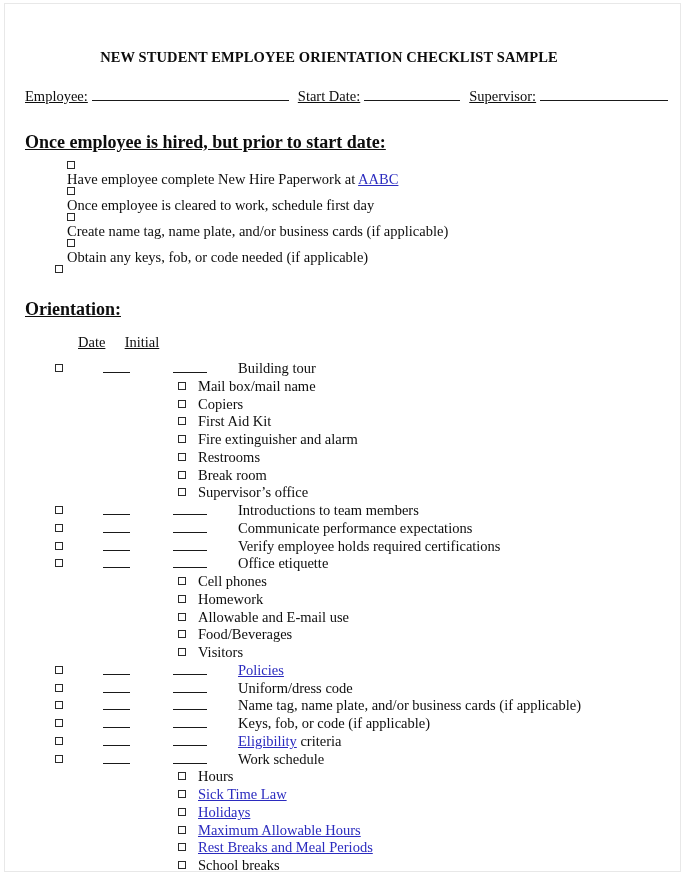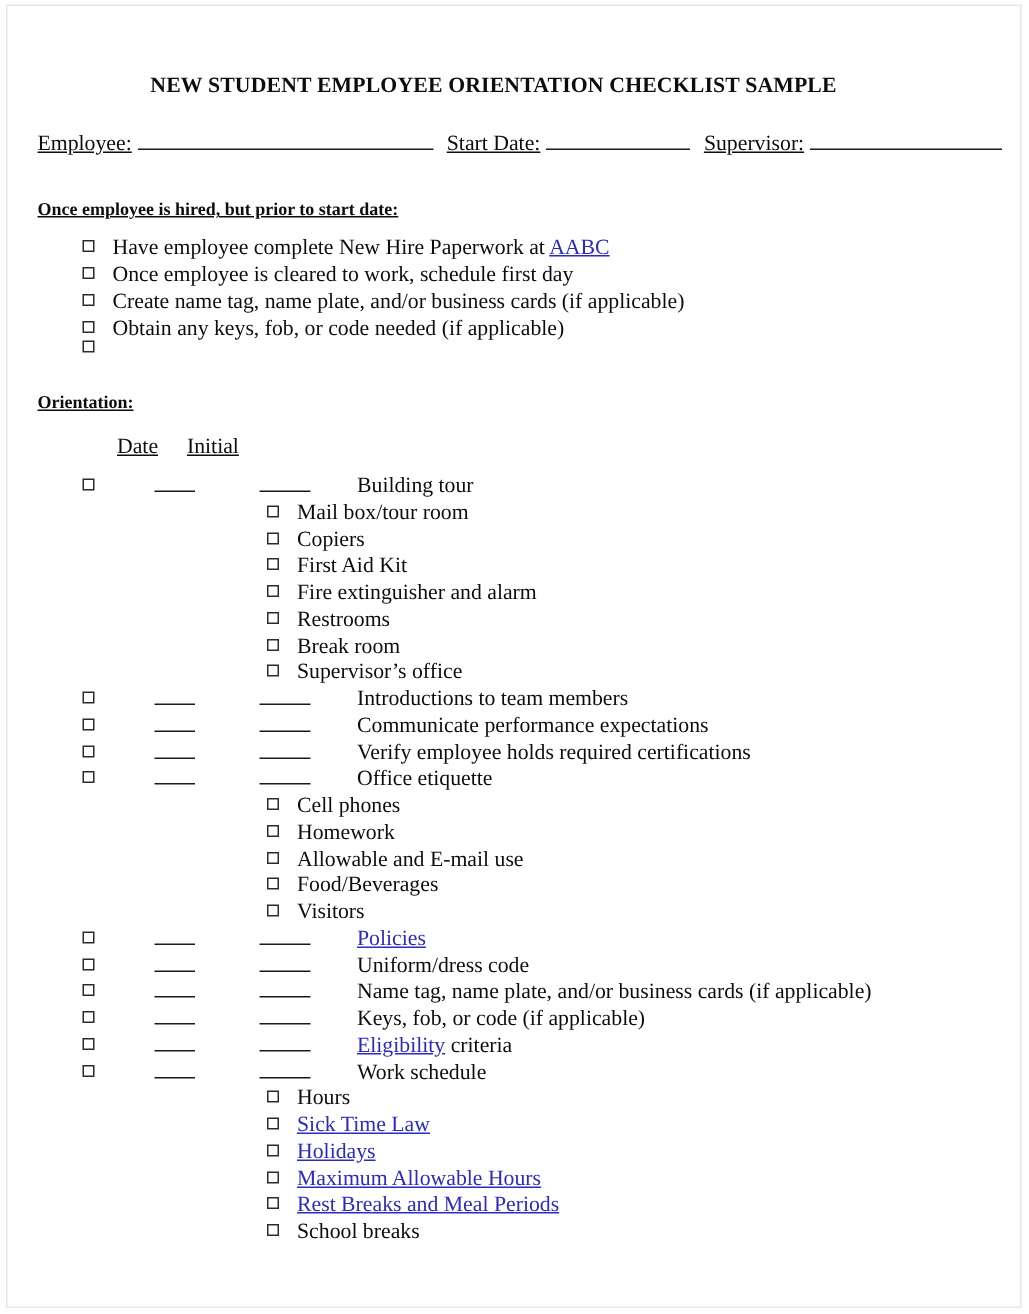--- a/index.html
+++ b/index.html
@@ -68,34 +68,35 @@
     flex: 0 0 auto;
   }
   .rule-employee { width: 197px; margin-left: 4px; }
   .rule-start    { width: 96px;  margin-left: 4px; }
   .rule-super    { width: 128px; margin-left: 4px; }
   .gap-sm { display: inline-block; width: 9px; flex: 0 0 auto; }
 
   
   .section-heading {
     font-weight: bold;
-    font-size: 12px;
+    font-size: 18px;
     text-decoration: underline;
     margin-top: 27px;
   }
   .section-heading.orientation { margin-top: 25px; }
 
   
   .simple-list { margin-top: 9px; }
   .simple-row {
     display: flex;
     align-items: baseline;
     font-size: 14.5px;
     line-height: 18px;
     padding-left: 30px;
+    flex-direction: column;
   }
   .simple-row + .simple-row { margin-top: 0px; }
 
   .cbox {
     display: inline-block;
     width: 8px;
     height: 8px;
     border: 1px solid #2b2b2b;
     box-sizing: border-box;
     flex: 0 0 auto;
@@ -215,21 +216,21 @@
 
       <div class="ori-list" id="ori-list">
           <div class="ori-row">
             <span class="cbox"></span>
             <span class="blank-date"></span>
             <span class="blank-initial"></span>
             <span class="label"><span>Building tour</span></span>
           </div>
           <div class="sub-row">
             <span class="cbox"></span>
-            <span class="label"><span>Mail box/tour room</span></span>
+            <span class="label"><span>Mail box/mail name</span></span>
           </div>
           <div class="sub-row">
             <span class="cbox"></span>
             <span class="label"><span>Copiers</span></span>
           </div>
           <div class="sub-row">
             <span class="cbox"></span>
             <span class="label"><span>First Aid Kit</span></span>
           </div>
           <div class="sub-row">

